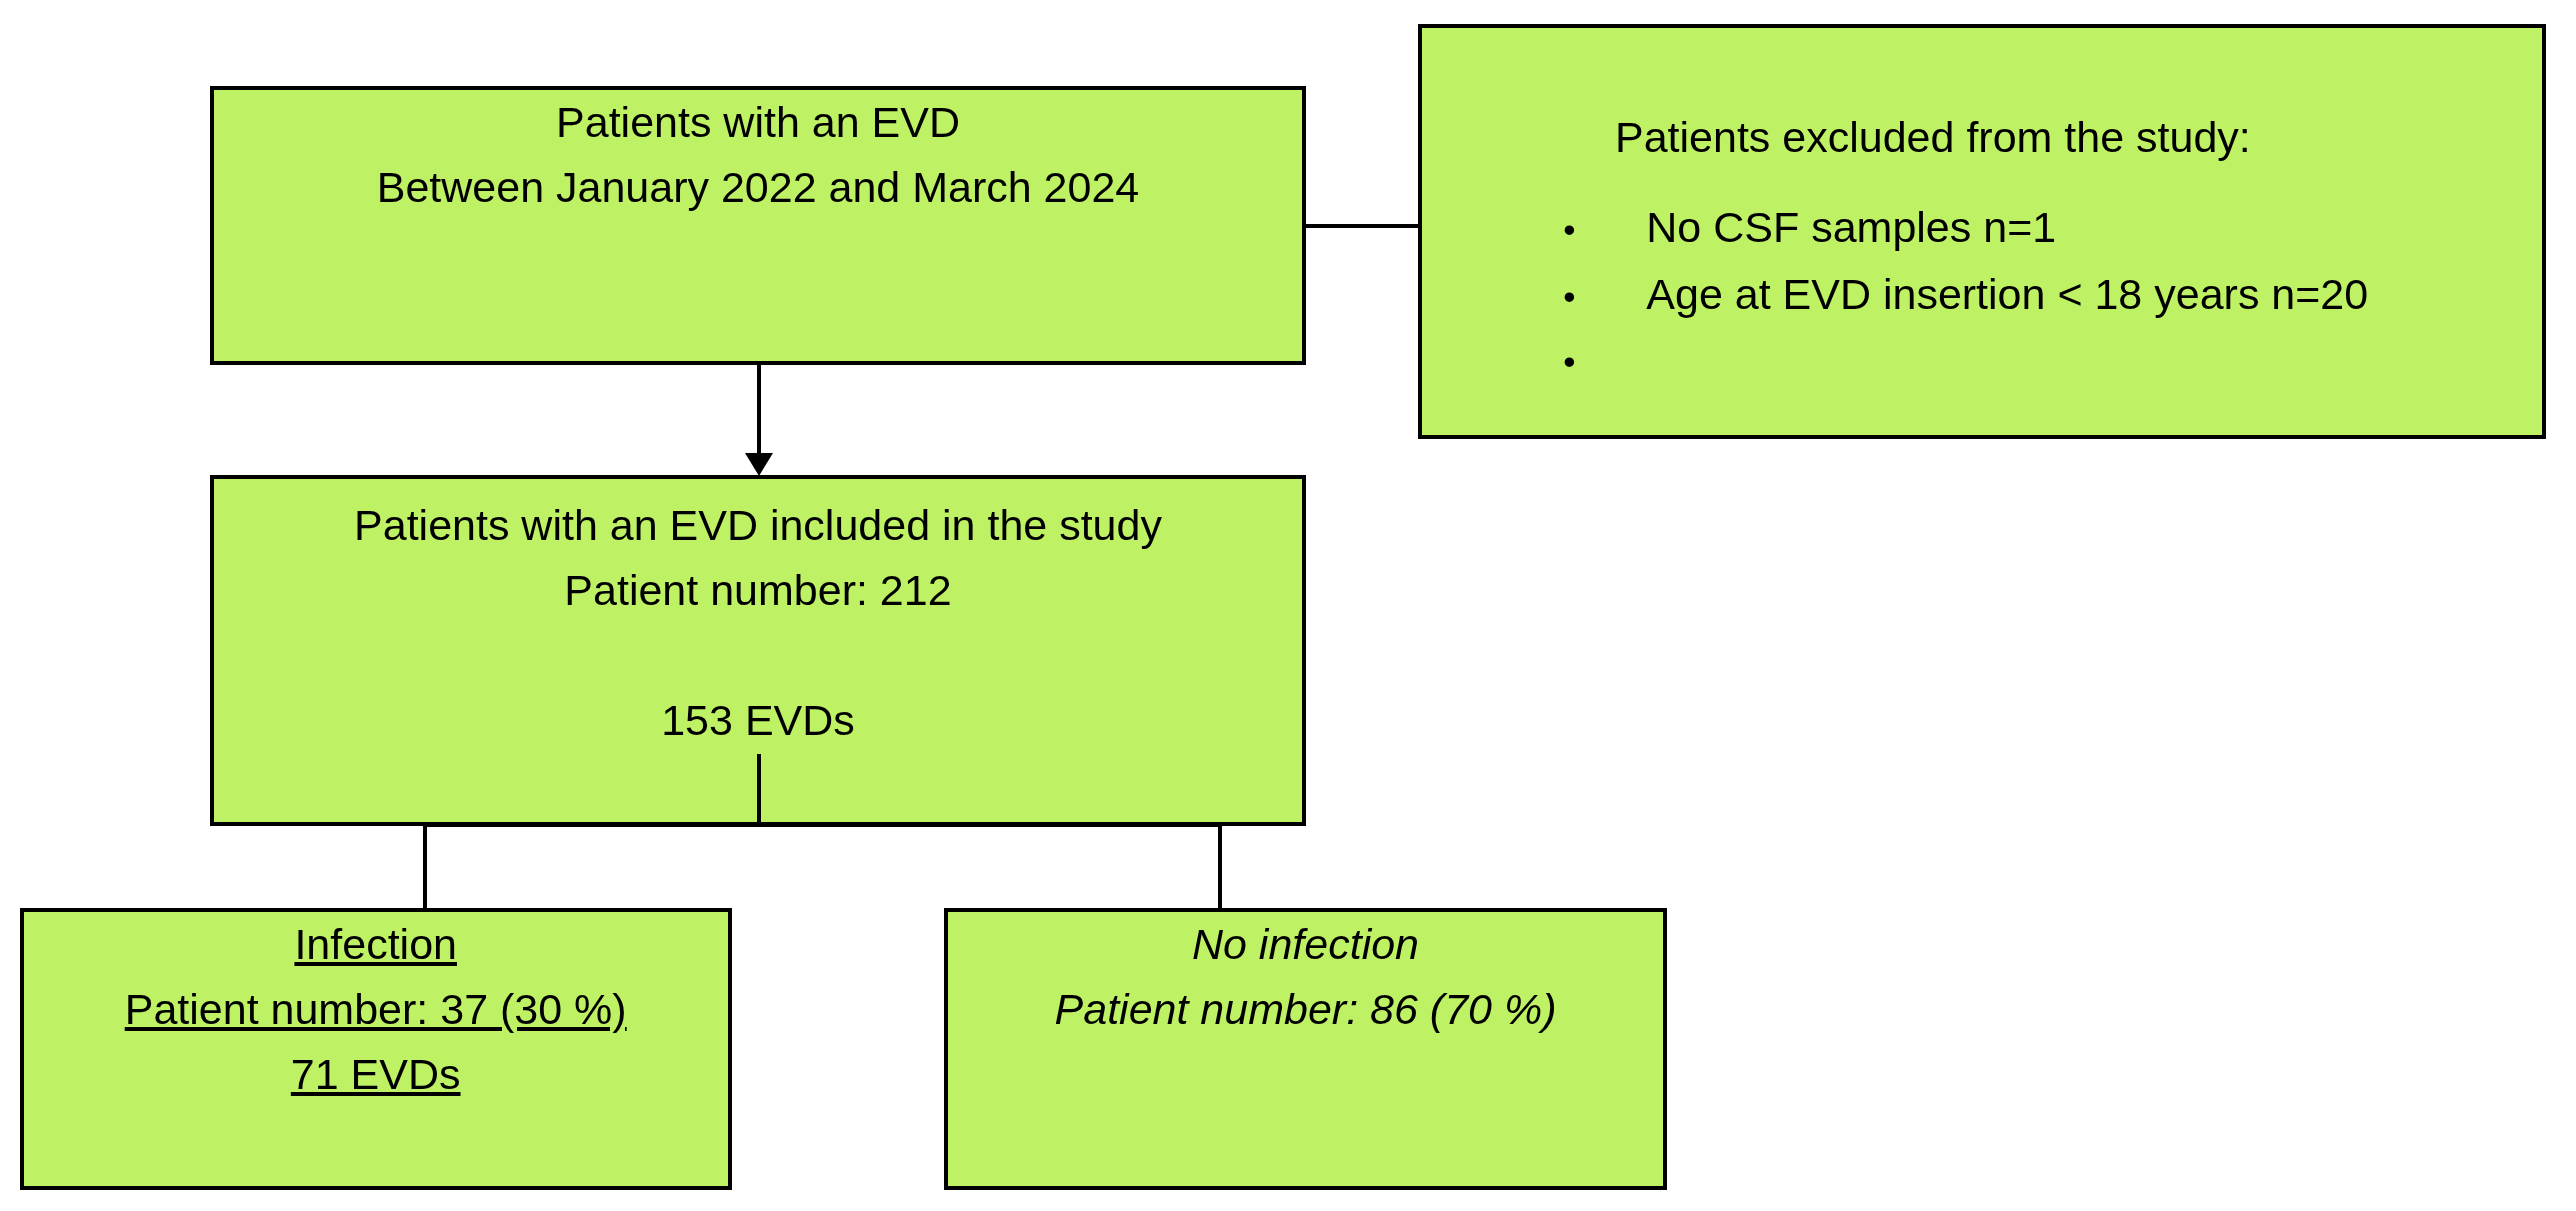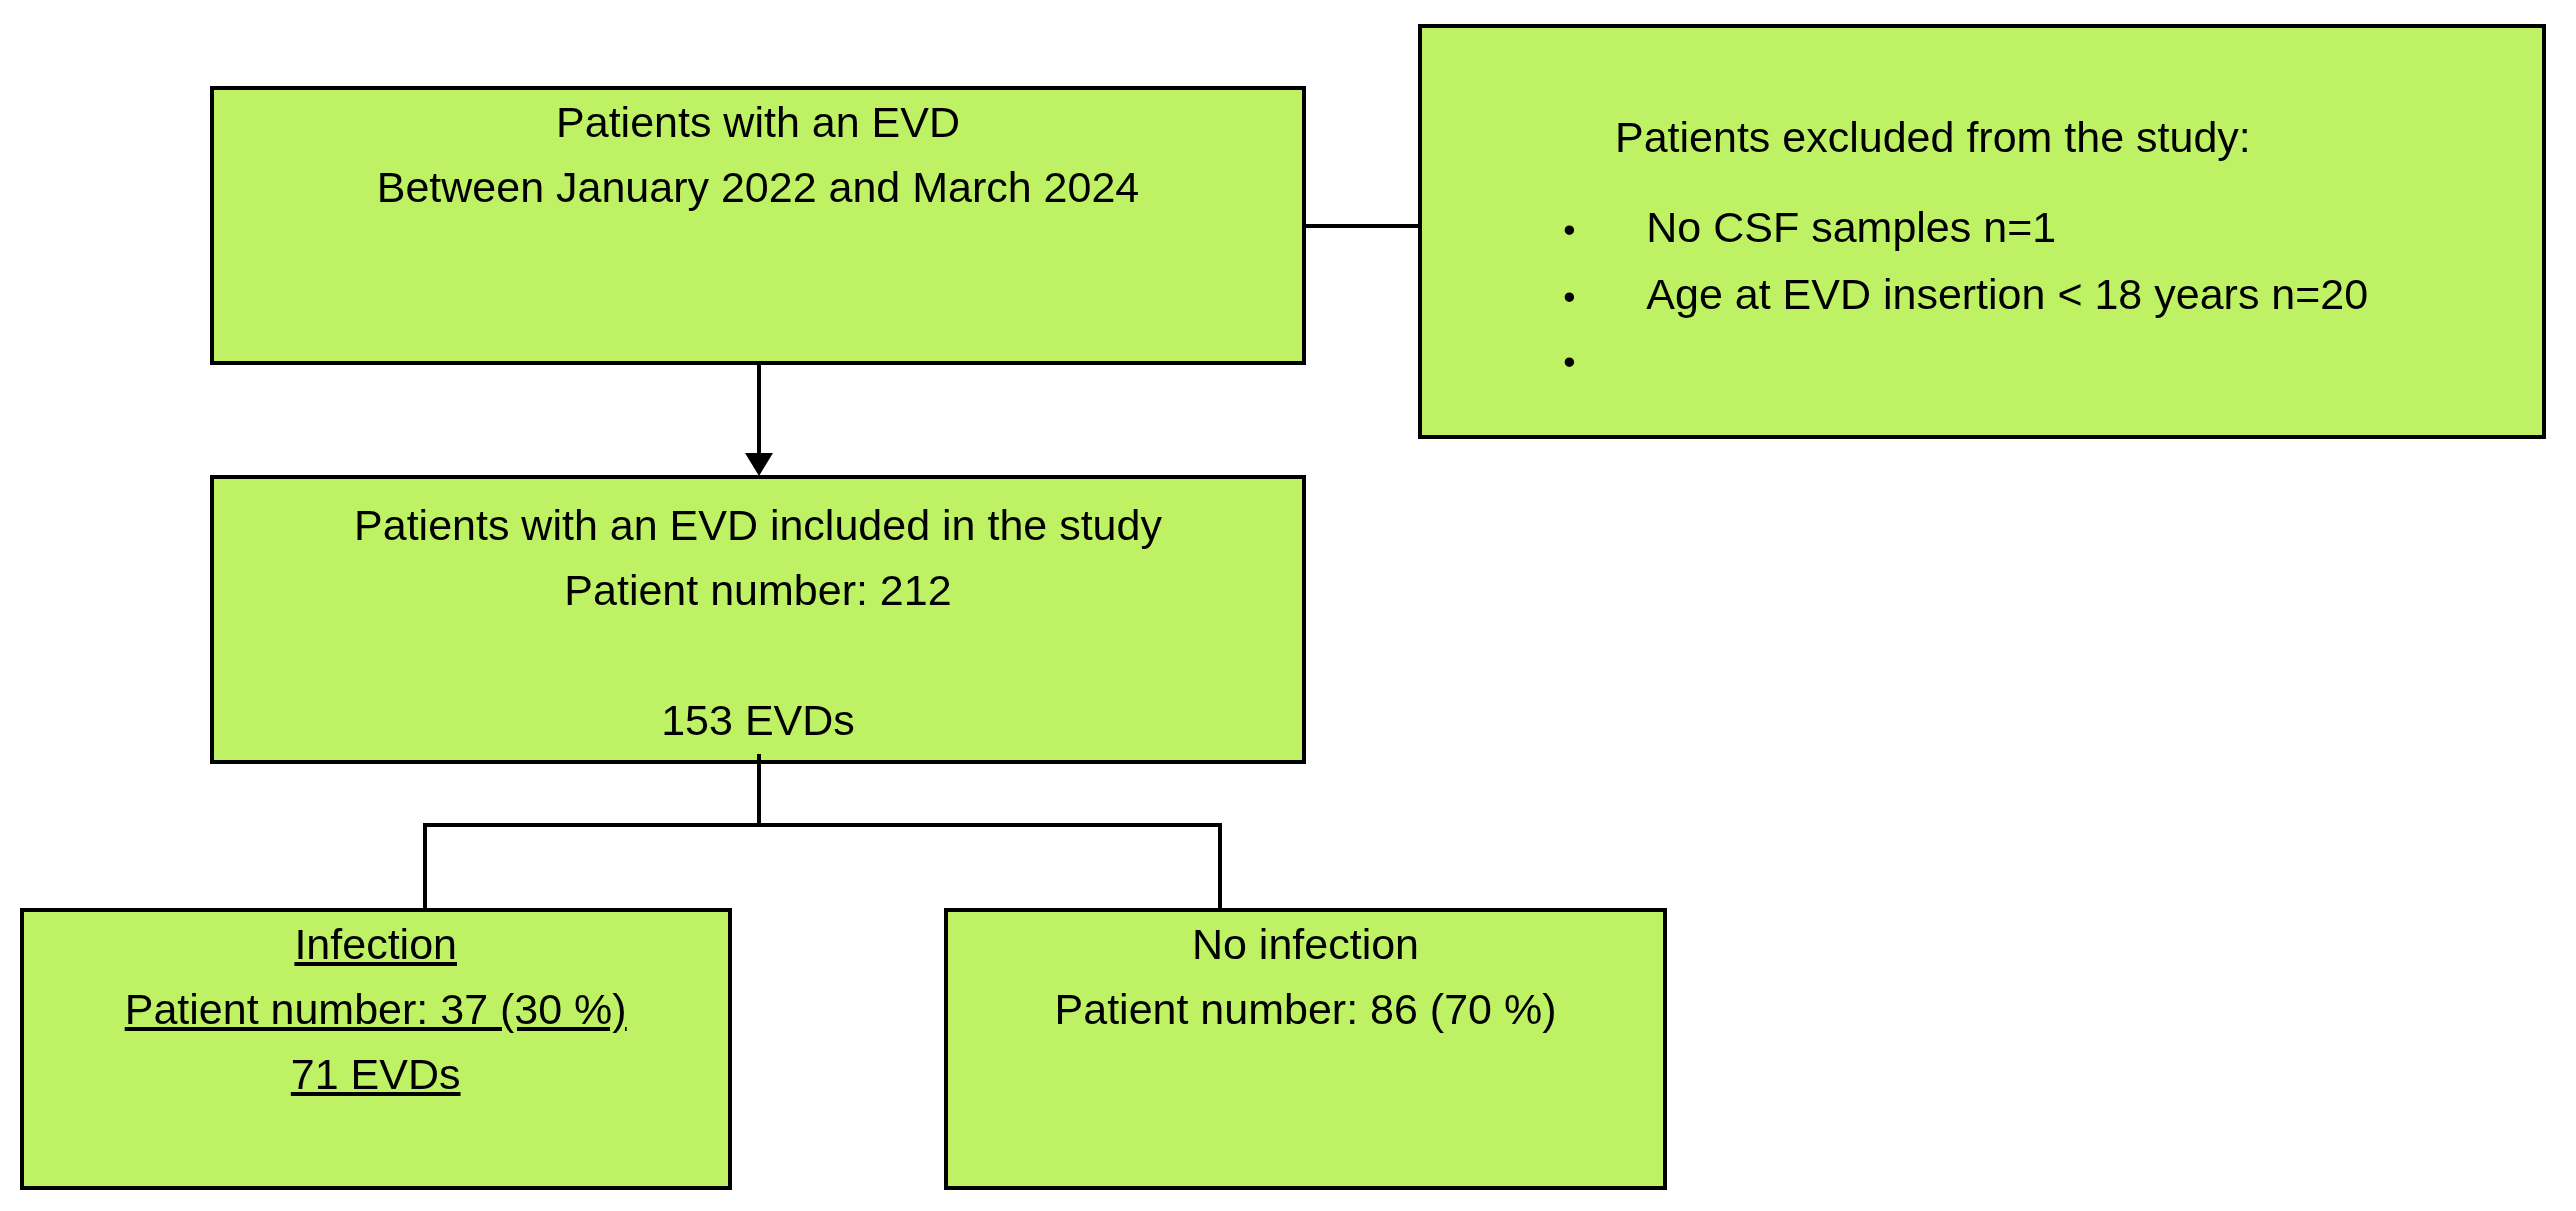--- a/index.html
+++ b/index.html
@@ -26,25 +26,25 @@
   }
   .center-content {
     display: flex;
     flex-direction: column;
     justify-content: flex-start;
     align-items: center;
     text-align: center;
   }
   .top-box    { left: 210px;  top: 86px;  width: 1096px; height: 279px; }
   .excl-box   { left: 1418px; top: 24.4px;   width: 1128px; height: 415px; }
-  .incl-box   { left: 210px;  top: 475px;  width: 1096px; height: 289px;
+  .incl-box   { left: 210px;  top: 475px;  width: 1096px; height: 351px;
                 display: flex; flex-direction: column; align-items: center;
                 text-align: center; padding-top: 14px; }
   .inf-box    { left: 19.7px;   top: 908px; width: 712px;  height: 282px; text-decoration: underline; }
-  .noinf-box  { left: 944px; top: 908px; width: 723px;  height: 282px; }
+  .noinf-box  { left: 944px; top: 908px; width: 723px;  height: 282px; font-style: italic; }
 
   .excl-title { margin: 77px 0 0 193px; }
   .excl-list  { margin-top: 25px; }
   .excl-item  { display: flex; align-items: baseline; padding-left: 135px; }
   .excl-item .bullet {
     width: 83px;
     flex: 0 0 83px;
     font-size: 35px;
     text-align: left;
     padding-left: 6.3px;

